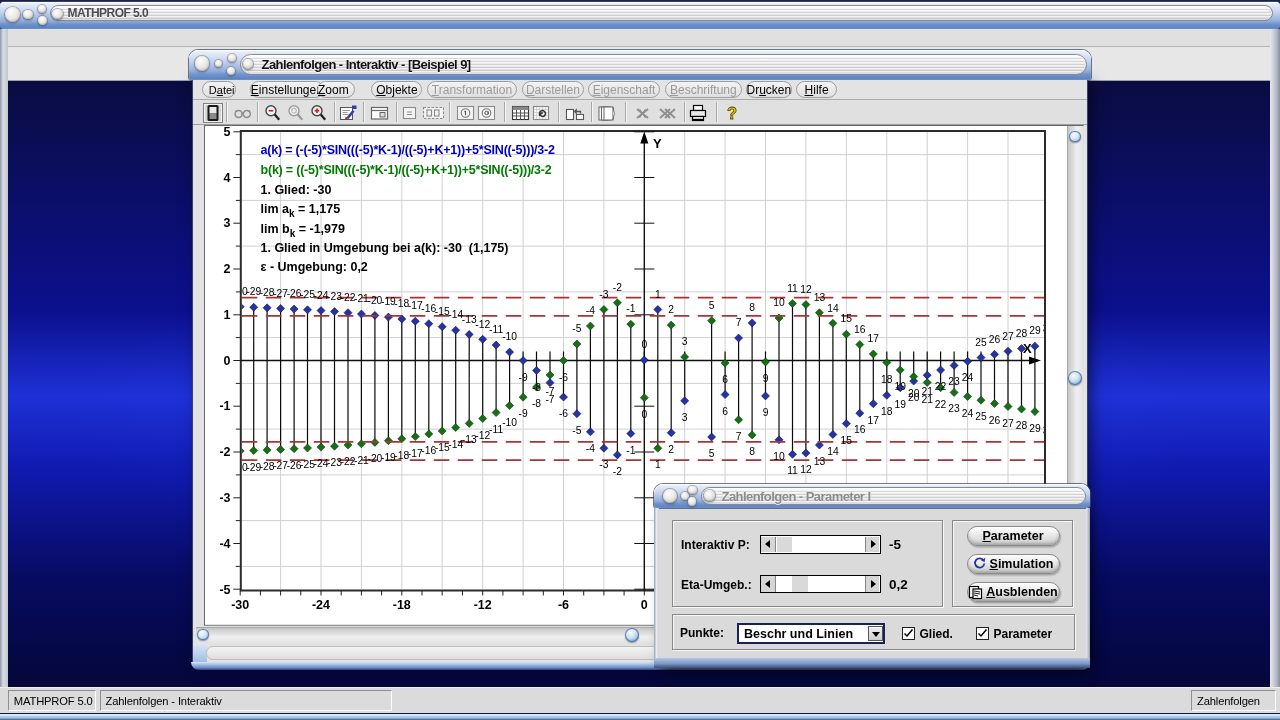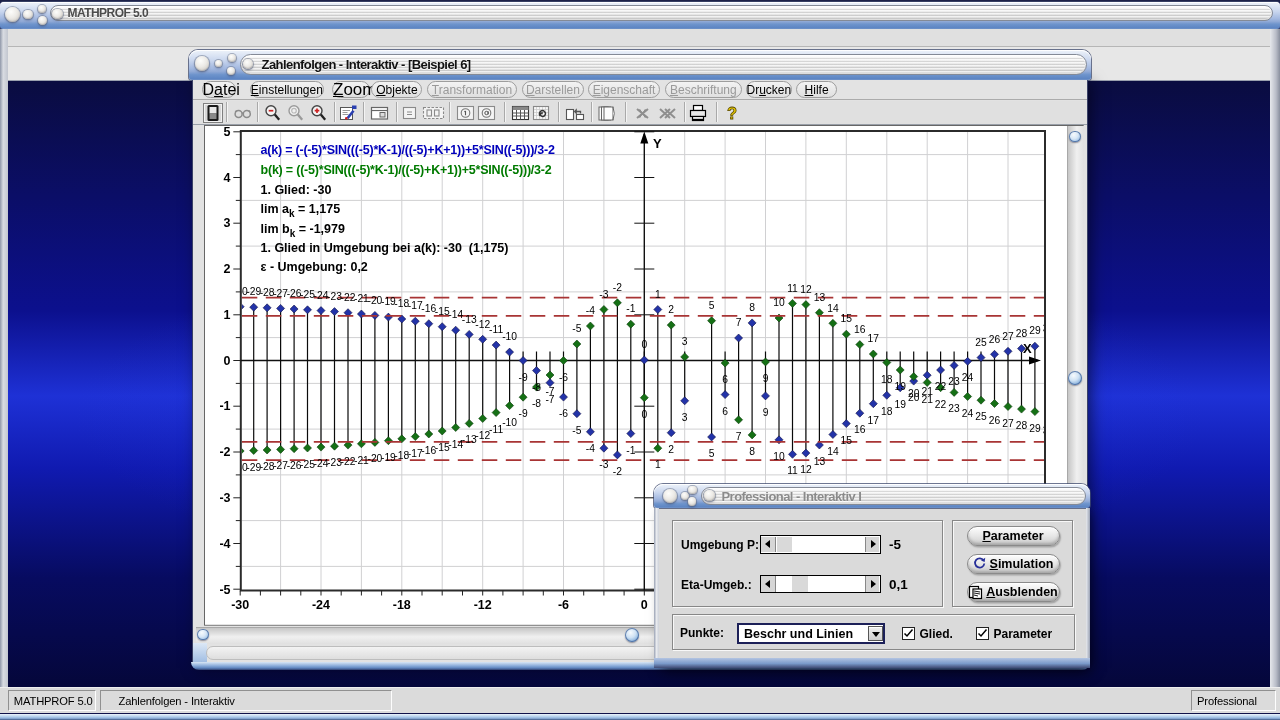--- a/index.html
+++ b/index.html
@@ -19,25 +19,25 @@
     <div class="ab" style="left:1270px;top:29px;width:10px;height:660px;background:linear-gradient(90deg,#e6e8ec,#b9bdc8 60%,#898f9e)"></div>
     <div class="ab" style="left:193px;top:76px;width:894px;height:586px;background:#e2e2e2;box-shadow:0 0 0 1px #3a4166,4px 6px 14px rgba(0,0,10,.55)"></div>
     <div style="position:absolute;left:188.5px;top:49.5px;width:902px;height:30px;border-radius:9px 9px 3px 3px;background:linear-gradient(180deg,#eef3fa 0%,#c9d6ee 35%,#a2b8e0 62%,#90a9d6 72%,#6e94cc 82%,#5e86c4 95%,#7193c8 100%);box-shadow:inset 0 1px 0 rgba(255,255,255,.9),0 0 0 1px rgba(62,74,110,.75);"></div>
     <div style="position:absolute;left:239.5px;top:53.5px;width:847px;height:21px;border-radius:10.5px;border:1px solid #848a96;background:linear-gradient(180deg,#fafafa,#e6e6e6 60%,#dcdcdc);box-shadow:inset 0 1px 0 #fff;"></div>
     <div style="position:absolute;left:241.5px;top:55.5px;width:843px;height:17px;border-radius:10.5px;background:repeating-linear-gradient(180deg,rgba(255,255,255,.55) 0 1px,rgba(0,0,0,0) 1px 2px,rgba(125,125,125,.22) 2px 3px);"></div>
     <div style="position:absolute;left:194.7px;top:56.300000000000004px;width:14.8px;height:14.8px;border-radius:50%;background:radial-gradient(circle at 40% 32%,#fdfdfb,#eceae6 45%,#d6d3cd 75%,#bdbab2);box-shadow:0 0 0 1.1px rgba(100,110,132,.48),0 1.5px 2.5px rgba(40,50,85,.42),inset 0 -1px 1px rgba(120,120,130,.35);"></div>
     <div style="position:absolute;left:214.6px;top:59.5px;width:7.8px;height:7.8px;border-radius:50%;background:radial-gradient(circle at 40% 32%,#fdfdfb,#eceae6 45%,#d6d3cd 75%,#bdbab2);box-shadow:0 0 0 1.1px rgba(100,110,132,.48),0 1.5px 2.5px rgba(40,50,85,.42),inset 0 -1px 1px rgba(120,120,130,.35);"></div>
     <div style="position:absolute;left:227.8px;top:53.8px;width:8.4px;height:8.4px;border-radius:50%;background:radial-gradient(circle at 40% 32%,#fdfdfb,#eceae6 45%,#d6d3cd 75%,#bdbab2);box-shadow:0 0 0 1.1px rgba(100,110,132,.48),0 1.5px 2.5px rgba(40,50,85,.42),inset 0 -1px 1px rgba(120,120,130,.35);"></div>
     <div style="position:absolute;left:226.6px;top:66.5px;width:8.8px;height:8.8px;border-radius:50%;background:radial-gradient(circle at 40% 32%,#fdfdfb,#eceae6 45%,#d6d3cd 75%,#bdbab2);box-shadow:0 0 0 1.1px rgba(100,110,132,.48),0 1.5px 2.5px rgba(40,50,85,.42),inset 0 -1px 1px rgba(120,120,130,.35);"></div>
     <div style="position:absolute;left:242.89999999999998px;top:58.8px;width:10.6px;height:10.6px;border-radius:50%;background:radial-gradient(circle at 40% 32%,#fdfdfb,#eceae6 45%,#d6d3cd 75%,#bdbab2);box-shadow:0 0 0 1.1px rgba(100,110,132,.48),0 1.5px 2.5px rgba(40,50,85,.42),inset 0 -1px 1px rgba(120,120,130,.35);"></div>
-    <div style="position:absolute;left:261.5px;top:58.0px;font:bold 13px/1 &quot;Liberation Sans&quot;,sans-serif;color:#111;white-space:nowrap;letter-spacing:-0.55px;text-shadow:0 1px 0 rgba(255,255,255,.75);">Zahlenfolgen - Interaktiv - [Beispiel 6]</div>
+    <div style="position:absolute;left:261.5px;top:58.0px;font:bold 13px/1 &quot;Liberation Sans&quot;,sans-serif;color:#111;white-space:nowrap;letter-spacing:-0.55px;text-shadow:0 1px 0 rgba(255,255,255,.75);">Zahlenfolgen - Interaktiv - [Beispiel 9]</div>
     <div class="ab" style="left:193px;top:79.5px;width:894px;height:20px;background:#e3e3e3;border-bottom:1px solid #ababab"></div>
-    <div class="ab" style="left:201.5px;top:81px;width:34px;height:17px;border:1px solid #9d9d9d;border-radius:9px;background:linear-gradient(180deg,#f3f3f3,#dfdfdf);text-align:right;font-size:16px;line-height:16px;color:#000">D<u>a</u>tei</div>
+    <div class="ab" style="left:201.5px;top:81px;width:34px;height:17px;border:1px solid #9d9d9d;border-radius:9px;background:linear-gradient(180deg,#f3f3f3,#dfdfdf);text-align:right;font-size:11px;line-height:16px;color:#000">D<u>a</u>tei</div>
     <div class="ab" style="left:249.8px;top:81px;width:74px;height:17px;border:1px solid #9d9d9d;border-radius:9px;background:linear-gradient(180deg,#f3f3f3,#dfdfdf);text-align:left;font-size:12px;line-height:16px;color:#000"><u>E</u>instellungen</div>
-    <div class="ab" style="left:332px;top:81px;width:37.5px;height:17px;border:1px solid #9d9d9d;border-radius:9px;background:linear-gradient(180deg,#f3f3f3,#dfdfdf);text-align:center;font-size:17px;line-height:16px;color:#000"><u>Z</u>oom</div>
+    <div class="ab" style="left:317px;top:81px;width:37.5px;height:17px;border:1px solid #9d9d9d;border-radius:9px;background:linear-gradient(180deg,#f3f3f3,#dfdfdf);text-align:left;font-size:12px;line-height:16px;color:#000"><u>Z</u>oom</div>
     <div class="ab" style="left:371.4px;top:81px;width:51px;height:17px;border:1px solid #9d9d9d;border-radius:9px;background:linear-gradient(180deg,#f3f3f3,#dfdfdf);text-align:center;font-size:12px;line-height:16px;color:#000"><u>O</u>bjekte</div>
     <div class="ab" style="left:427px;top:81px;width:90px;height:17px;border:1px solid #9d9d9d;border-radius:9px;background:linear-gradient(180deg,#f3f3f3,#dfdfdf);text-align:center;font-size:12px;line-height:16px;color:#9a9a9a"><u>T</u>ransformation</div>
     <div class="ab" style="left:521.9px;top:81px;width:62px;height:17px;border:1px solid #9d9d9d;border-radius:9px;background:linear-gradient(180deg,#f3f3f3,#dfdfdf);text-align:center;font-size:12px;line-height:16px;color:#9a9a9a"><u>D</u>arstellen</div>
     <div class="ab" style="left:588px;top:81px;width:72px;height:17px;border:1px solid #9d9d9d;border-radius:9px;background:linear-gradient(180deg,#f3f3f3,#dfdfdf);text-align:center;font-size:12px;line-height:16px;color:#9a9a9a"><u>E</u>igenschaft</div>
     <div class="ab" style="left:664.6px;top:81px;width:77.5px;height:17px;border:1px solid #9d9d9d;border-radius:9px;background:linear-gradient(180deg,#f3f3f3,#dfdfdf);text-align:center;font-size:12px;line-height:16px;color:#9a9a9a"><u>B</u>eschriftung</div>
     <div class="ab" style="left:745.5px;top:81px;width:46px;height:17px;border:1px solid #9d9d9d;border-radius:9px;background:linear-gradient(180deg,#f3f3f3,#dfdfdf);text-align:center;font-size:12px;line-height:16px;color:#000">Dr<u>u</u>cken</div>
     <div class="ab" style="left:796.1px;top:81px;width:41px;height:17px;border:1px solid #9d9d9d;border-radius:9px;background:linear-gradient(180deg,#f3f3f3,#dfdfdf);text-align:center;font-size:12px;line-height:16px;color:#000"><u>H</u>ilfe</div>
     <div class="ab" style="left:193px;top:100.5px;width:894px;height:24px;background:#e0e0e0;border-bottom:1px solid #999fa8"></div>
     <svg style="position:absolute;left:202.5px;top:102.5px" width="20" height="20" viewBox="0 0 20 20">
       <rect x="0.5" y="0.5" width="19" height="19" fill="#d7d7d7" stroke="#808080"></rect>
@@ -342,40 +342,40 @@
     <div class="ab" style="left:190.5px;top:661.5px;width:899px;height:8px;background:linear-gradient(180deg,#d8e6f5,#8fb0dc 45%,#5f86c0 75%,#31406e 100%);border-radius:0 0 8px 8px"></div>
     <div class="ab" style="left:658.5px;top:507.5px;width:427px;height:159.5px;background:#dadada;box-shadow:0 0 0 1px #39406a,3px 5px 12px rgba(0,0,10,.6)"></div>
     <div style="position:absolute;left:654px;top:484px;width:436px;height:23.5px;border-radius:9px 9px 3px 3px;background:linear-gradient(180deg,#eef3fa 0%,#c9d6ee 35%,#a2b8e0 62%,#90a9d6 72%,#6e94cc 82%,#5e86c4 95%,#7193c8 100%);box-shadow:inset 0 1px 0 rgba(255,255,255,.9),0 0 0 1px rgba(62,74,110,.75);"></div>
     <div style="position:absolute;left:700.5px;top:486.5px;width:385px;height:18px;border-radius:9.0px;border:1px solid #848a96;background:linear-gradient(180deg,#fafafa,#e6e6e6 60%,#dcdcdc);box-shadow:inset 0 1px 0 #fff;"></div>
     <div style="position:absolute;left:702.5px;top:488.5px;width:381px;height:14px;border-radius:9.0px;background:repeating-linear-gradient(180deg,rgba(255,255,255,.55) 0 1px,rgba(0,0,0,0) 1px 2px,rgba(125,125,125,.22) 2px 3px);"></div>
     <div style="position:absolute;left:662.5999999999999px;top:488.5px;width:14.4px;height:14.4px;border-radius:50%;background:radial-gradient(circle at 40% 32%,#fdfdfb,#eceae6 45%,#d6d3cd 75%,#bdbab2);box-shadow:0 0 0 1.1px rgba(100,110,132,.48),0 1.5px 2.5px rgba(40,50,85,.42),inset 0 -1px 1px rgba(120,120,130,.35);"></div>
     <div style="position:absolute;left:680.5999999999999px;top:491.5px;width:8.4px;height:8.4px;border-radius:50%;background:radial-gradient(circle at 40% 32%,#fdfdfb,#eceae6 45%,#d6d3cd 75%,#bdbab2);box-shadow:0 0 0 1.1px rgba(100,110,132,.48),0 1.5px 2.5px rgba(40,50,85,.42),inset 0 -1px 1px rgba(120,120,130,.35);"></div>
     <div style="position:absolute;left:688.3px;top:485.6px;width:8.4px;height:8.4px;border-radius:50%;background:radial-gradient(circle at 40% 32%,#fdfdfb,#eceae6 45%,#d6d3cd 75%,#bdbab2);box-shadow:0 0 0 1.1px rgba(100,110,132,.48),0 1.5px 2.5px rgba(40,50,85,.42),inset 0 -1px 1px rgba(120,120,130,.35);"></div>
     <div style="position:absolute;left:687.7px;top:497.3px;width:8.6px;height:8.6px;border-radius:50%;background:radial-gradient(circle at 40% 32%,#fdfdfb,#eceae6 45%,#d6d3cd 75%,#bdbab2);box-shadow:0 0 0 1.1px rgba(100,110,132,.48),0 1.5px 2.5px rgba(40,50,85,.42),inset 0 -1px 1px rgba(120,120,130,.35);"></div>
     <div style="position:absolute;left:704.3px;top:490.3px;width:10.4px;height:10.4px;border-radius:50%;background:radial-gradient(circle at 40% 32%,#fdfdfb,#eceae6 45%,#d6d3cd 75%,#bdbab2);box-shadow:0 0 0 1.1px rgba(100,110,132,.48),0 1.5px 2.5px rgba(40,50,85,.42),inset 0 -1px 1px rgba(120,120,130,.35);"></div>
-    <div style="position:absolute;left:721.5px;top:489.5px;font:bold 13px/1 &quot;Liberation Sans&quot;,sans-serif;color:#8b8b8b;white-space:nowrap;letter-spacing:-0.55px;text-shadow:0 1px 0 rgba(255,255,255,.75);">Professional - Interaktiv I</div>
+    <div style="position:absolute;left:721.5px;top:489.5px;font:bold 13px/1 &quot;Liberation Sans&quot;,sans-serif;color:#8b8b8b;white-space:nowrap;letter-spacing:-0.55px;text-shadow:0 1px 0 rgba(255,255,255,.75);">Zahlenfolgen - Parameter I</div>
     <div class="ab" style="left:671.8px;top:519.5px;width:271.7px;height:87.3px;border:1px solid #878787;box-shadow:inset 1px 1px 0 #f8f8f8, 1px 1px 0 #f8f8f8"></div>
     <div class="ab" style="left:952.3px;top:519.5px;width:121.2px;height:87.3px;border:1px solid #878787;box-shadow:inset 1px 1px 0 #f8f8f8, 1px 1px 0 #f8f8f8"></div>
     <div class="ab" style="left:671.8px;top:613.5px;width:403px;height:36.8px;border:1px solid #878787;box-shadow:inset 1px 1px 0 #f8f8f8, 1px 1px 0 #f8f8f8"></div>
-    <div class="ab" style="left:681px;top:539px;font:bold 12px/1 &quot;Liberation Sans&quot;;color:#000">Umgebung P:</div>
+    <div class="ab" style="left:681px;top:539px;font:bold 12px/1 &quot;Liberation Sans&quot;;color:#000">Interaktiv P:</div>
     <div class="ab" style="left:681px;top:579px;font:bold 12px/1 &quot;Liberation Sans&quot;;color:#000">Eta-Umgeb.:</div>
     <div class="ab" style="left:759.5px;top:535px;width:121px;height:18.5px;border:1.5px solid #000;background:#fff"></div>
     <div class="ab" style="left:761.0px;top:536.5px;width:14.5px;height:15.5px;background:#d6d6d6;border-right:1px solid #888"></div>
     <div class="ab" style="left:764.5px;top:540.25px;width:0;height:0;border-top:4px solid transparent;border-bottom:4px solid transparent;border-right:5px solid #000"></div>
     <div class="ab" style="left:864.5px;top:536.5px;width:14.5px;height:15.5px;background:#d6d6d6;border-left:1px solid #888"></div>
     <div class="ab" style="left:870.5px;top:540.25px;width:0;height:0;border-top:4px solid transparent;border-bottom:4px solid transparent;border-left:5px solid #000"></div>
     <div class="ab" style="left:776.5px;top:536.5px;width:15px;height:15.5px;background:#d9d9d9"></div>
     <div class="ab" style="left:759.5px;top:574.5px;width:121px;height:18.5px;border:1.5px solid #000;background:#fff"></div>
     <div class="ab" style="left:761.0px;top:576.0px;width:14.5px;height:15.5px;background:#d6d6d6;border-right:1px solid #888"></div>
     <div class="ab" style="left:764.5px;top:579.75px;width:0;height:0;border-top:4px solid transparent;border-bottom:4px solid transparent;border-right:5px solid #000"></div>
     <div class="ab" style="left:864.5px;top:576.0px;width:14.5px;height:15.5px;background:#d6d6d6;border-left:1px solid #888"></div>
     <div class="ab" style="left:870.5px;top:579.75px;width:0;height:0;border-top:4px solid transparent;border-bottom:4px solid transparent;border-left:5px solid #000"></div>
     <div class="ab" style="left:791.5px;top:576.0px;width:16px;height:15.5px;background:#d9d9d9"></div>
     <div class="ab" style="left:889px;top:538px;font:bold 13.5px/1 &quot;Liberation Sans&quot;;color:#000">-5</div>
-    <div class="ab" style="left:889px;top:577.5px;font:bold 13.5px/1 &quot;Liberation Sans&quot;;color:#000">0,1</div>
+    <div class="ab" style="left:889px;top:577.5px;font:bold 13.5px/1 &quot;Liberation Sans&quot;;color:#000">0,2</div>
     <div class="ab" style="left:966.5px;top:525.5px;width:93px;height:20px;border:1px solid #8a8a8a;border-radius:10.0px;background:linear-gradient(180deg,#fdfdfd,#e9e9e9 45%,#cdcdcd);box-shadow:inset 0 1px 0 #fff,inset 0 -2px 3px rgba(90,90,90,.35),1px 1.5px 1.5px rgba(0,0,0,.25);display:flex;align-items:center;justify-content:center;font:bold 12.5px &quot;Liberation Sans&quot;;color:#000">
       <span><u>P</u>arameter</span>
     </div>
     <div class="ab" style="left:966.5px;top:553.5px;width:93px;height:20px;border:1px solid #8a8a8a;border-radius:10.0px;background:linear-gradient(180deg,#fdfdfd,#e9e9e9 45%,#cdcdcd);box-shadow:inset 0 1px 0 #fff,inset 0 -2px 3px rgba(90,90,90,.35),1px 1.5px 1.5px rgba(0,0,0,.25);display:flex;align-items:center;justify-content:center;font:bold 12.5px &quot;Liberation Sans&quot;;color:#000">
       <svg width="13" height="13" viewBox="0 0 14 14" style="margin-right:4px">
         <path d="M11.4 3.6A5 5 0 1 0 12.2 7" fill="none" stroke="#283099" stroke-width="1.9"></path>
         <path d="M13.2 0.8L12.5 5.4L8.6 3.7Z" fill="#283099"></path>
       </svg>
       <span><u>S</u>imulation</span>
     </div>
@@ -400,15 +400,15 @@
     <div class="ab" style="left:976px;top:626.5px;width:13px;height:13px;background:#fff;border:1.4px solid #222"></div>
     <svg class="ab" style="left:977px;top:627.5px" width="11" height="11" viewBox="0 0 11 11">
       <path d="M1.5 5.5L4 8L9.5 1.5" stroke="#000" stroke-width="1.5" fill="none"></path>
     </svg>
     <div class="ab" style="left:993.5px;top:628px;font:bold 12px/1 &quot;Liberation Sans&quot;;color:#000">Parameter</div>
     <div class="ab" style="left:654px;top:657.5px;width:436px;height:10px;background:linear-gradient(180deg,#b3c4e2,#7b9aca 55%,#3f4a74)"></div>
     <div class="ab" style="left:654px;top:508px;width:4.5px;height:150px;background:linear-gradient(90deg,#9aa2b4,#e8eaee 50%,#cdd1d9)"></div>
     <div class="ab" style="left:1085.5px;top:508px;width:4.5px;height:150px;background:linear-gradient(90deg,#e8eaee,#9aa2b4)"></div>
     <div class="ab" style="left:0;top:686.8px;width:1280px;height:26.7px;background:#dbdbdb;border-top:1px solid #eee"></div>
     <div class="ab" style="left:7.8px;top:689.5px;width:88px;height:21.5px;background:#dbdbdb;border:1px solid #fdfdfd;border-top-color:#909090;border-left-color:#909090;font-size:11.2px;letter-spacing:-0.15px;line-height:20.5px;color:#000;padding-left:5px;white-space:nowrap;overflow:hidden">MATHPROF 5.0</div>
-    <div class="ab" style="left:99.5px;top:689.5px;width:292.5px;height:21.5px;background:#dbdbdb;border:1px solid #fdfdfd;border-top-color:#909090;border-left-color:#909090;font-size:11.2px;letter-spacing:-0.15px;line-height:20.5px;color:#000;padding-left:18px;white-space:nowrap;overflow:hidden">Zahlenfolgen - Interaktiv</div>
-    <div class="ab" style="left:1191px;top:689.5px;width:85px;height:21.5px;background:#dbdbdb;border:1px solid #fdfdfd;border-top-color:#909090;border-left-color:#909090;font-size:11.2px;letter-spacing:-0.15px;line-height:20.5px;color:#000;padding-left:5px;white-space:nowrap;overflow:hidden">Professional</div>
+    <div class="ab" style="left:99.5px;top:689.5px;width:292.5px;height:21.5px;background:#dbdbdb;border:1px solid #fdfdfd;border-top-color:#909090;border-left-color:#909090;font-size:11.2px;letter-spacing:-0.15px;line-height:20.5px;color:#000;padding-left:5px;white-space:nowrap;overflow:hidden">Zahlenfolgen - Interaktiv</div>
+    <div class="ab" style="left:1191px;top:689.5px;width:85px;height:21.5px;background:#dbdbdb;border:1px solid #fdfdfd;border-top-color:#909090;border-left-color:#909090;font-size:11.2px;letter-spacing:-0.15px;line-height:20.5px;color:#000;padding-left:5px;white-space:nowrap;overflow:hidden">Zahlenfolgen</div>
     <div class="ab" style="left:0;top:713.5px;width:1280px;height:6.5px;background:linear-gradient(180deg,#ecf4fb,#a6c6e8 55%,#7e9cc8 80%,#35507c)"></div>
   </div>
 </body></html>

